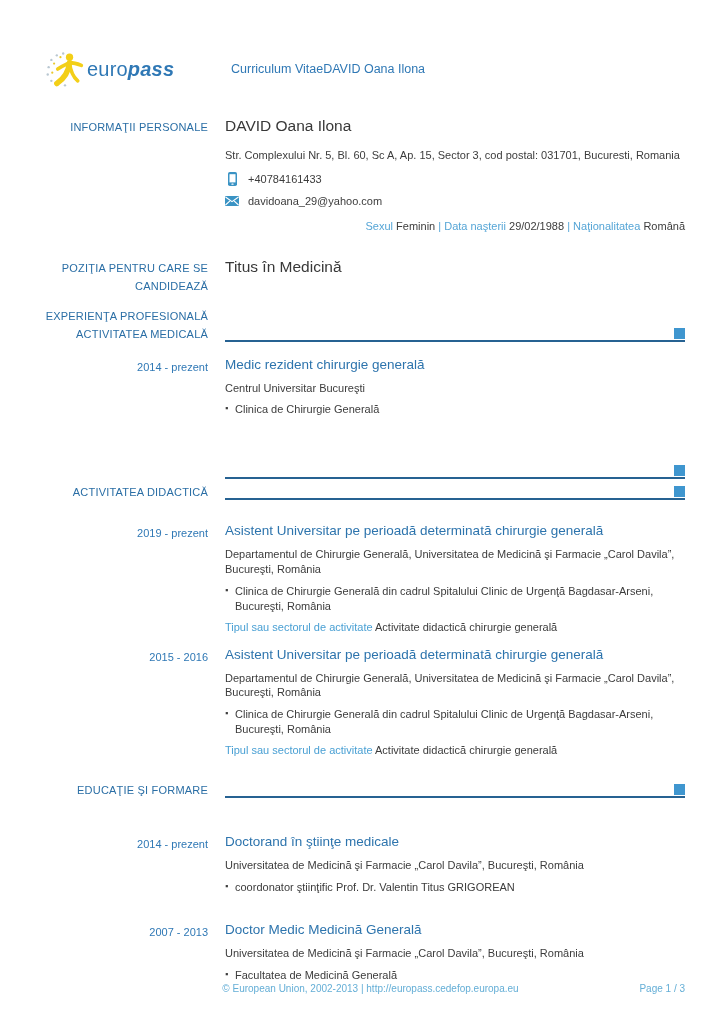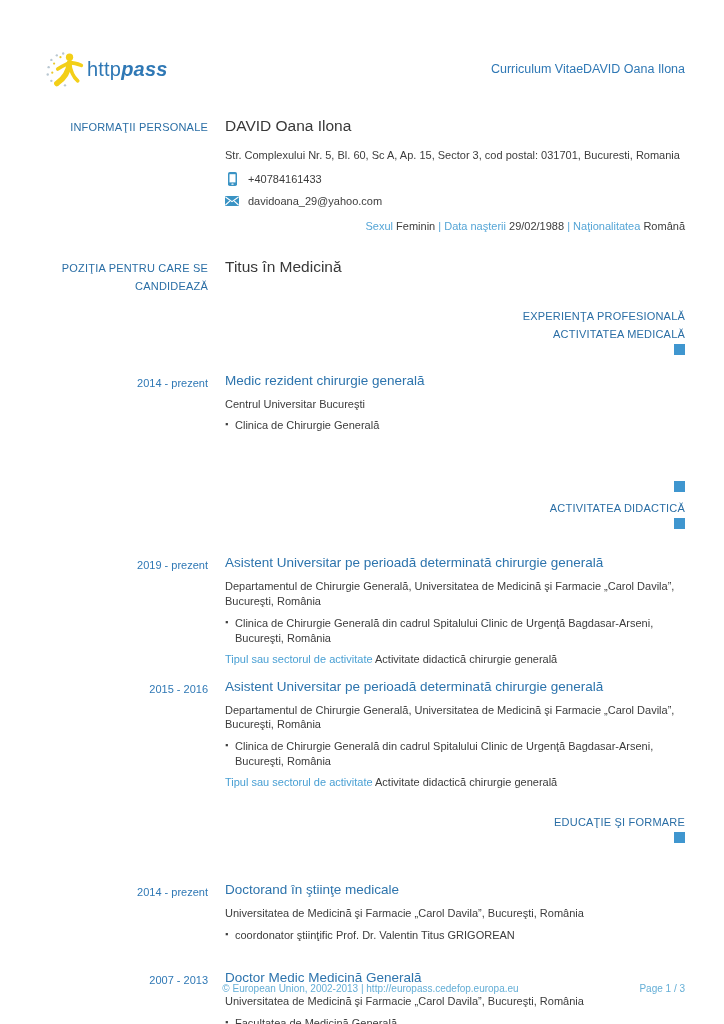--- a/index.html
+++ b/index.html
@@ -12,32 +12,32 @@
     color:#3c3c3c;
     overflow:hidden;
   }
   
   .header { display:flex; align-items:center; padding:50px 39px 0 45px; }
   .hdr-left { width:163px; flex-shrink:0; display:flex; align-items:center; }
   .logo { display:flex; align-items:center; }
   .logo svg { display:block; }
   .logo-text { font-size:20px; color:#2f78b5; margin-left:2px; letter-spacing:.2px; }
   .logo-text .pass { font-weight:bold; font-style:italic; }
-  .hdr-right { flex:1; margin-left:23px; display:flex; justify-content:flex-end; align-items:center; }
+  .hdr-right { flex:1; margin-left:23px; display:flex; justify-content:flex-start; align-items:center; }
   .doc-type, .hdr-name { font-size:12.5px; color:#2f78b5; }
   
   .row { display:flex; padding:0 39px 0 40px; }
   .cell-l { width:168px; flex-shrink:0; text-align:right; }
   .cell-r { flex:1; margin-left:17px; min-width:0; }
   .sec-label { font-size:11px; color:#2a6ea5; line-height:1.35; letter-spacing:.2px; }
   .period { font-size:11px; color:#2f78b5; }
   
   .rule { position:relative; height:14px; border-bottom:2px solid #266292; }
   .rule .sq { position:absolute; right:0; bottom:1px; width:11px; height:11px; background:#3f96cf; }
-  .section-row { align-items:flex-end;flex-direction:column; }
+  .section-row { align-items:flex-end; }
   .section-row .rule { width:100%; }
   
   .big-name { font-size:15.5px; color:#383838; }
   .body-txt { font-size:11px; line-height:1.35; color:#3c3c3c; margin:0; }
   .contact-line { display:flex; align-items:center; }
   .contact-line .cicon { display:inline-flex; width:14px; margin-right:9px; justify-content:center; }
   .meta-line { font-size:11px;text-align:right; }
   .meta-label, .meta-sep { color:#55a5d6; }
   .meta-val { color:#3c3c3c; }
   
@@ -95,21 +95,21 @@
                 <circle cx="8" cy="24" r="1.2"></circle>
                 <circle cx="17" cy="7" r="1.2"></circle>
             </g>
             <circle cx="27" cy="7" r="4" fill="#f3cf17"></circle>
             <path d="M14 20 C20 16 24 15 27 13" stroke="#f3cf17" stroke-width="4" fill="none" stroke-linecap="round"></path>
             <path d="M40 16 C35 14 30 13 27 13" stroke="#f3cf17" stroke-width="4" fill="none" stroke-linecap="round"></path>
             <path d="M27 13 C26 22 22 30 13 36" stroke="#f3cf17" stroke-width="6" fill="none" stroke-linecap="round"></path>
             <path d="M27 13 C28 22 30 28 36 33" stroke="#f3cf17" stroke-width="4" fill="none" stroke-linecap="round"></path>
           </svg>
         </span>
-        <span class="logo-text"><span>http</span><span class="pass">pass</span></span>
+        <span class="logo-text"><span>euro</span><span class="pass">pass</span></span>
       </div>
     </div>
     <div class="hdr-right">
       <span class="doc-type">Curriculum Vitae</span>
       <span class="hdr-name">DAVID Oana Ilona</span>
     </div>
   </div>
 
   <div class="row mt-hdr-name">
     <div class="cell-l"><span class="sec-label">INFORMAŢII PERSONALE</span></div>

